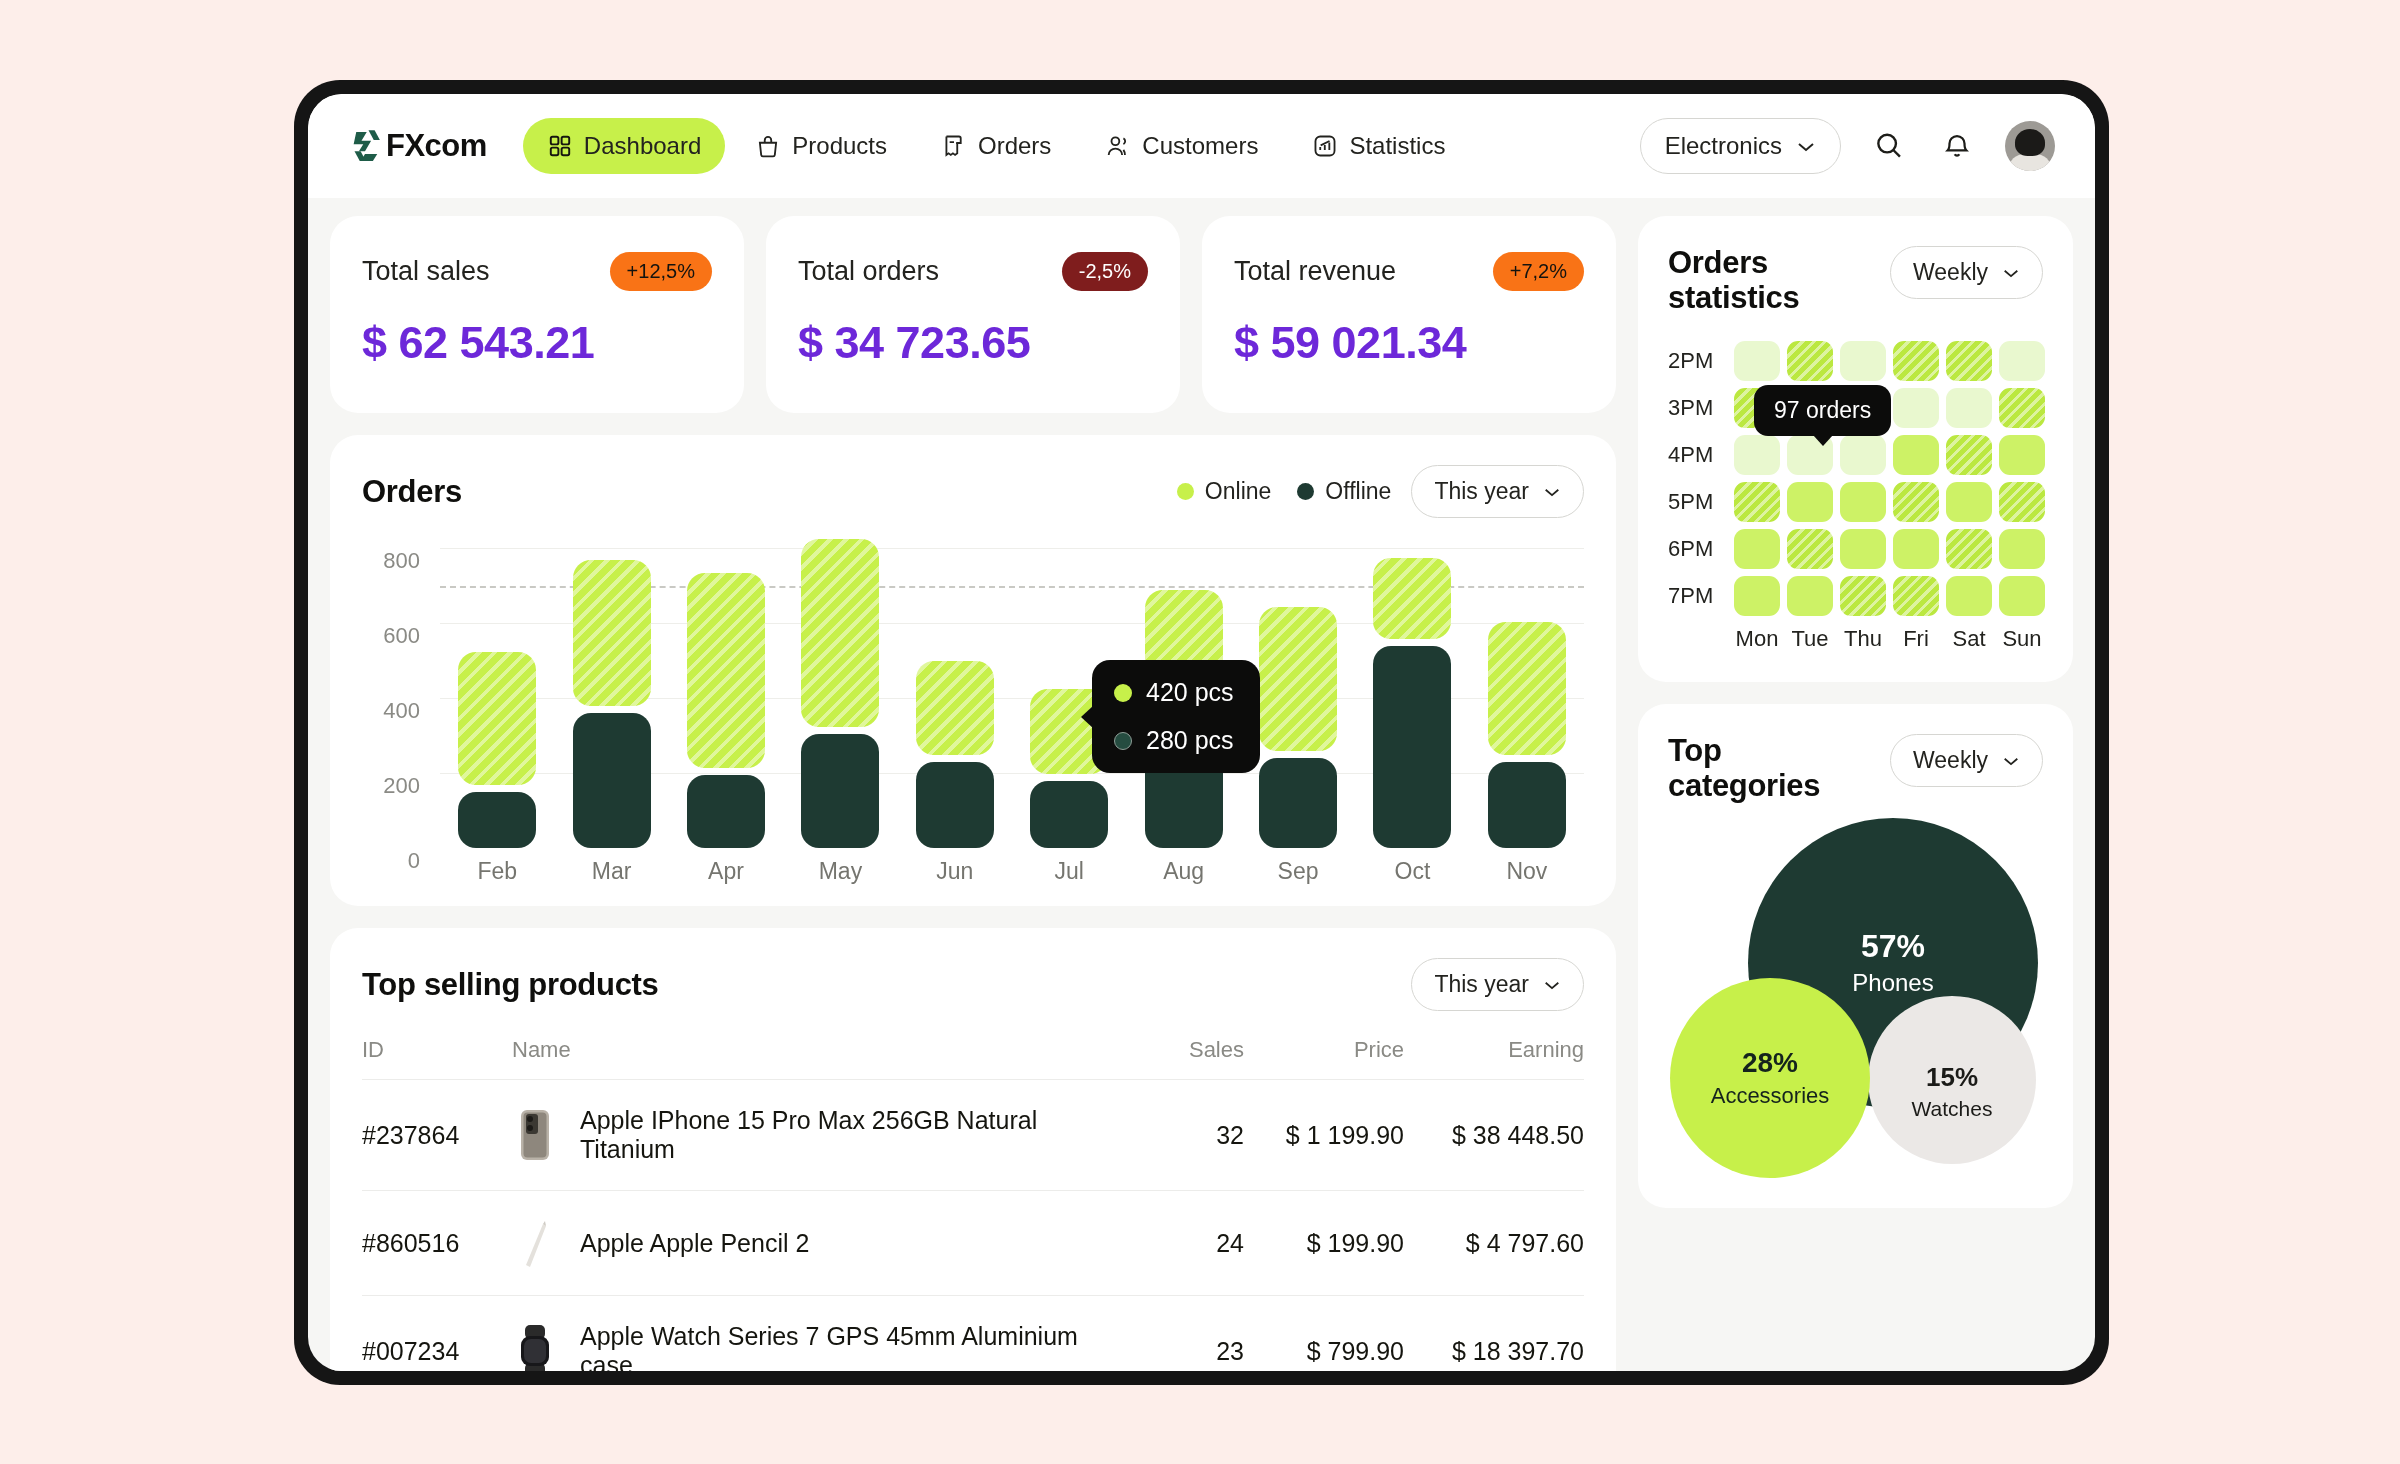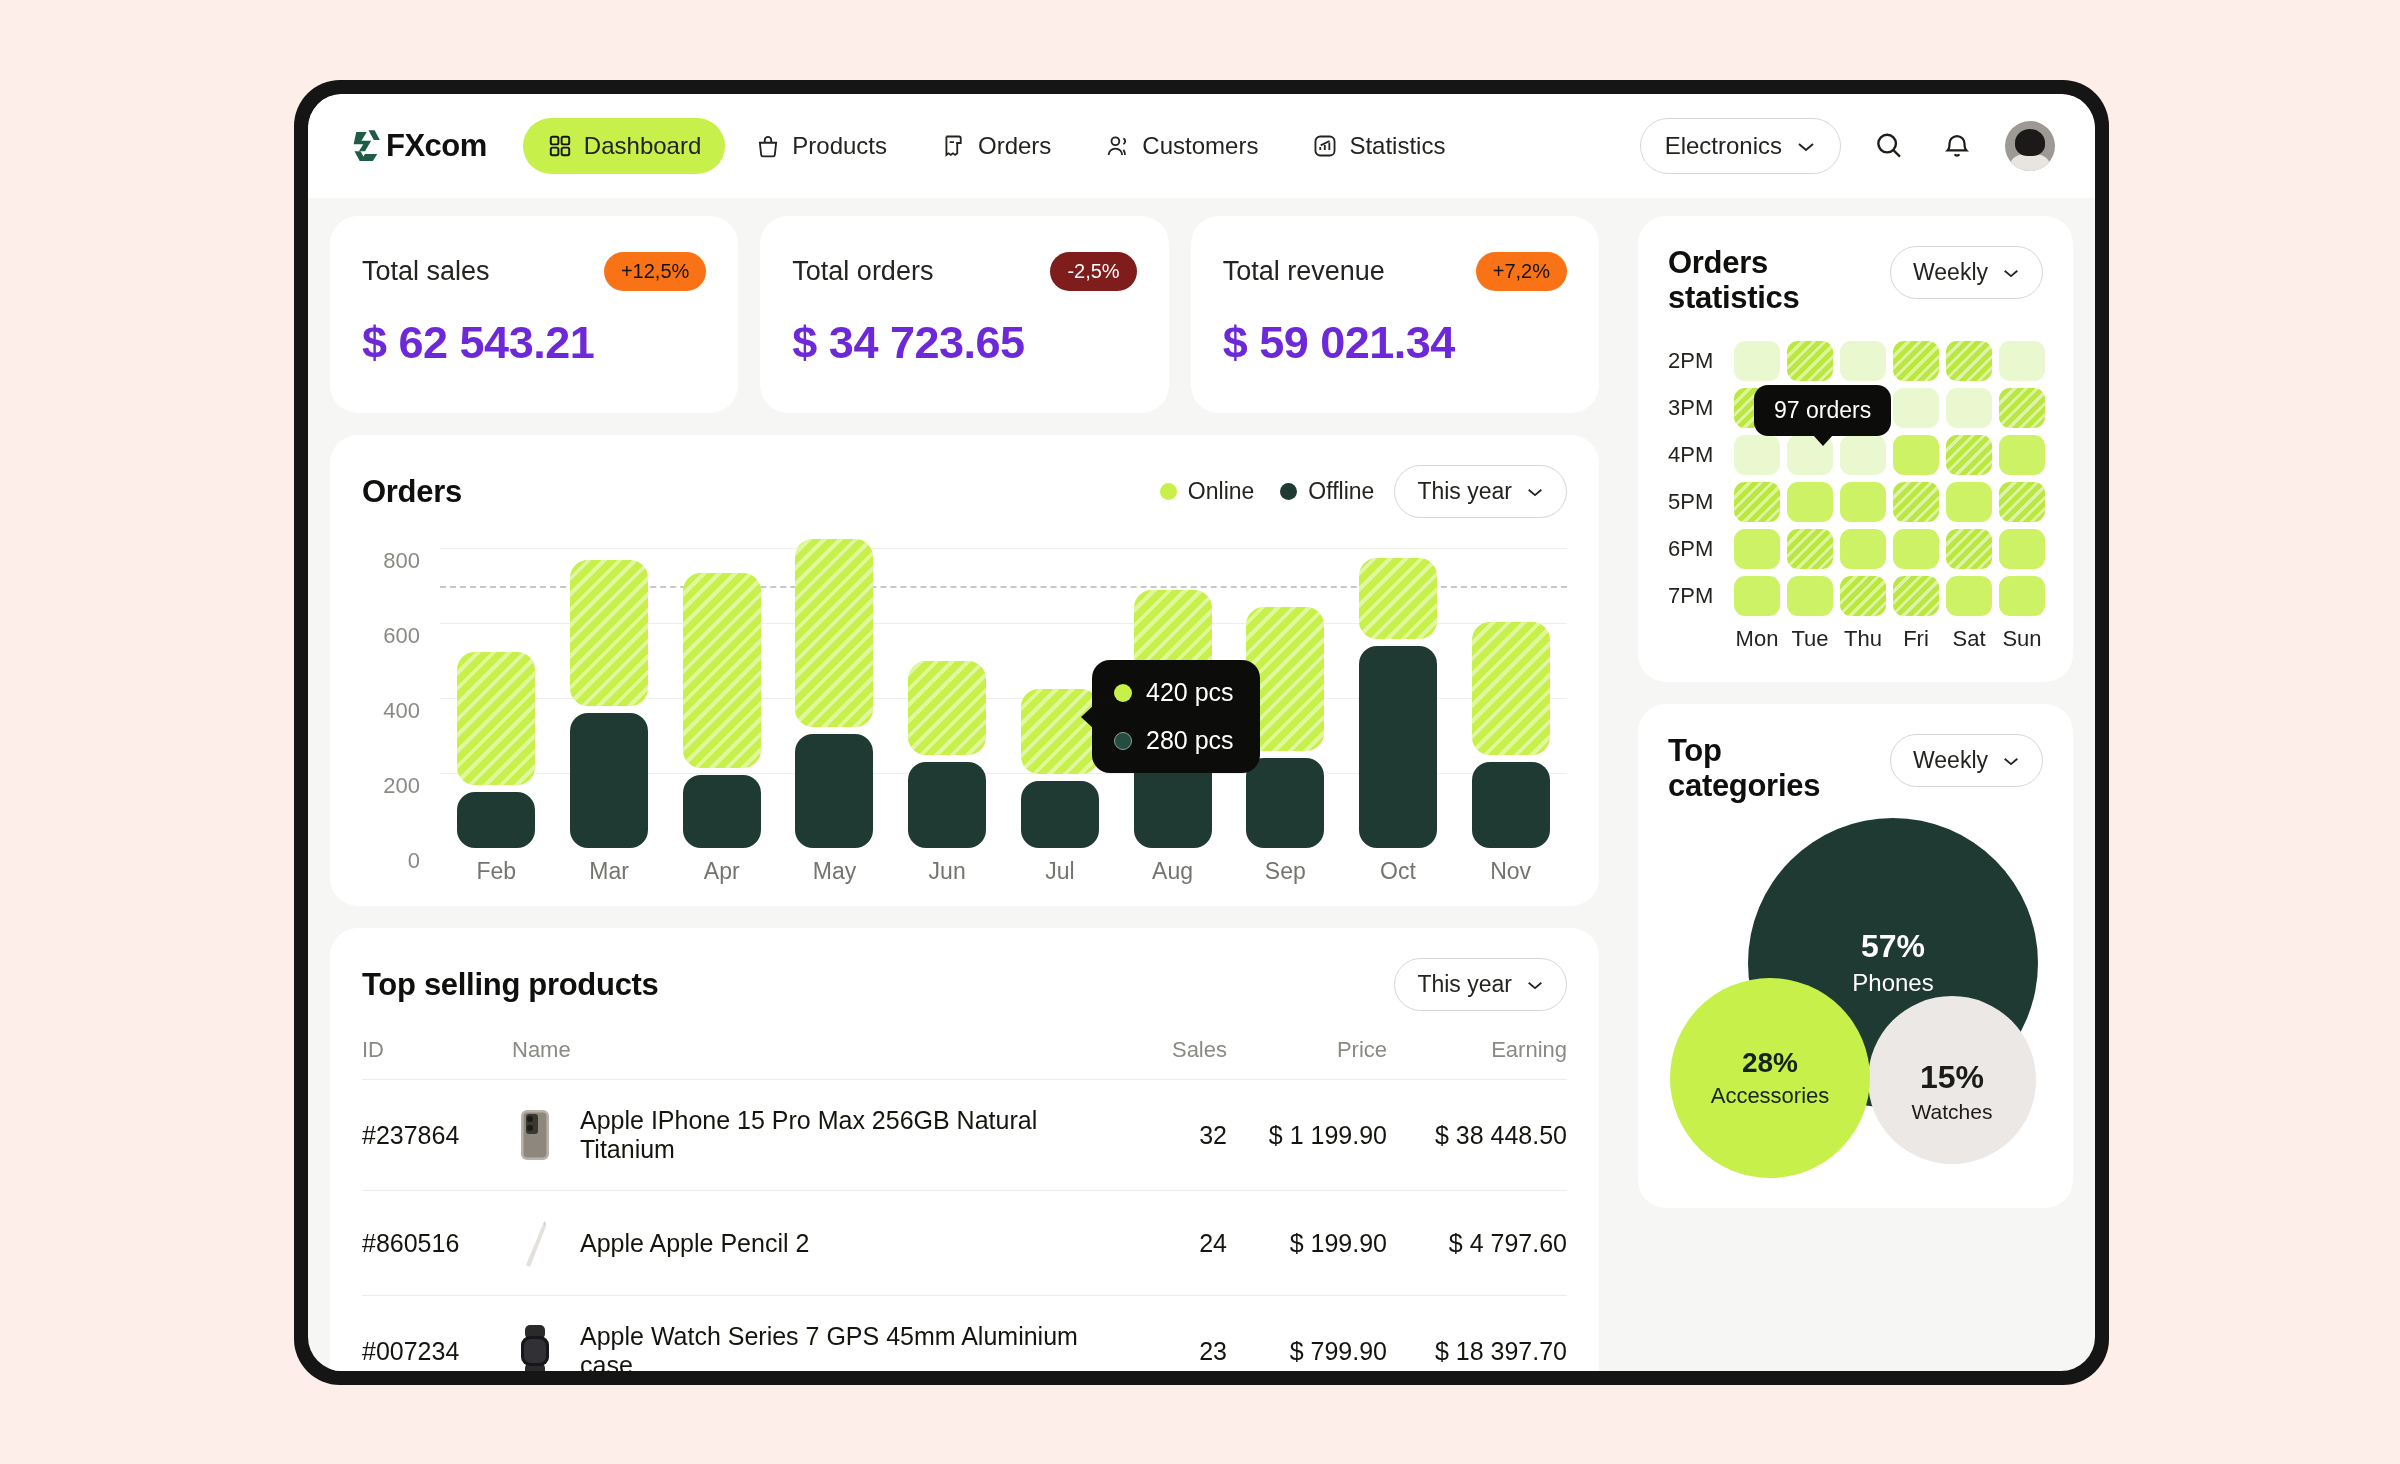--- a/index.html
+++ b/index.html
@@ -101,21 +101,21 @@
     position: absolute; left: 50%; bottom: -6px;
     transform: translateX(-50%);
     width: 40px; height: 24px;
     border-radius: 50% 50% 0 0;
     background: #e8e5e0;
   }
 
   
   .content {
     display: flex;
-    gap: 39px;
+    gap: 22px;
     padding: 18px 22px 0 22px;
   }
   .col-left { width: 1300px; display: flex; flex-direction: column; gap: 22px; }
   .col-right { width: 435px; display: flex; flex-direction: column; gap: 22px; }
 
   .card { background: #fff; border-radius: 28px; }
 
   
   .stats-row { display: flex; gap: 22px; }
   .stat-card { flex: 1; padding: 36px 32px 44px 32px; border-radius: 28px; background:#fff; }
@@ -296,21 +296,21 @@
     background: #c7f04a; color: #14231d;
     z-index: 3;
   }
   .b-acc .pct { font-size: 28px; }
   .b-acc .nm { font-size: 22px; }
   .b-watch {
     width: 168px; height: 168px; left: 200px; top: 178px;
     background: #ebe8e6; color: #1b1b18;
     z-index: 2;
   }
-  .b-watch .pct { font-size: 32px; margin-top: 24px; }
+  .b-watch .pct { font-size: 26px; margin-top: 24px; }
   .b-watch .nm { font-size: 21px; }
 </style>
 </head>
 <body>
 
 <div class="device-frame">
 <div class="device-screen">
 
   <div class="topbar">
     <div class="brand">

